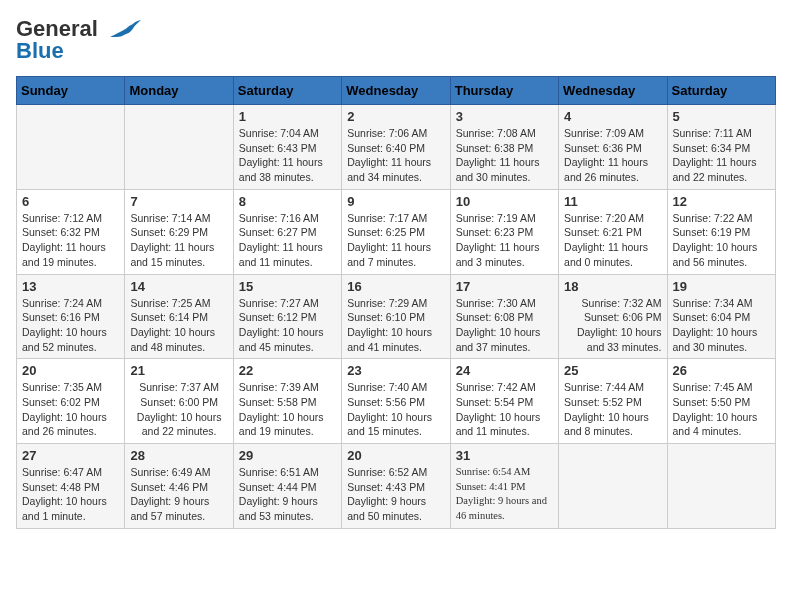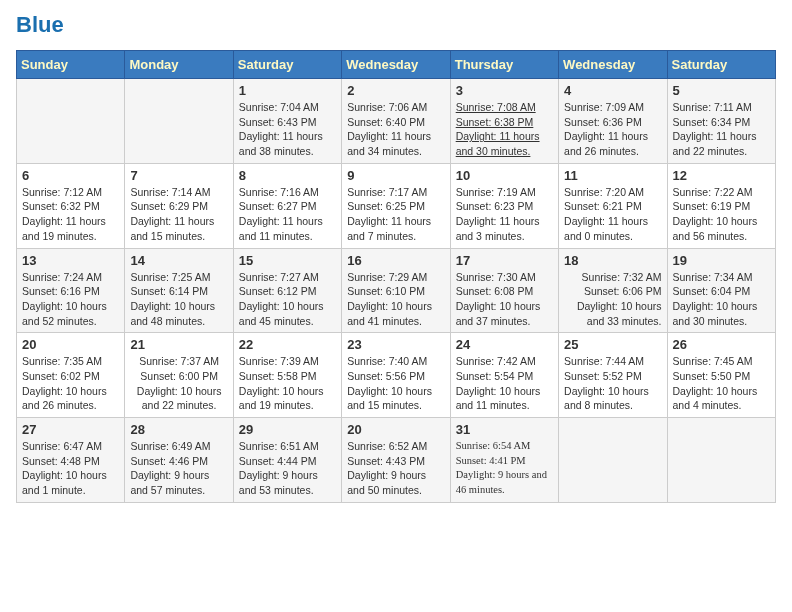--- a/index.html
+++ b/index.html
@@ -33,21 +33,21 @@
       font-size: 16px;
       color: #555;
     }
     table {
       width: 100%;
       border-collapse: collapse;
       font-size: 11px;
     }
     thead tr th {
       background: #3a7bbf;
-      color: #fef9c3;
+      color: #000000;
       padding: 6px 4px;
       text-align: left;
       font-size: 13px;
       font-weight: bold;
       border: 1px solid #2a5a9a;
     }
     tbody tr td {
       border: 1px solid #ccc;
       vertical-align: top;
       padding: 4px 5px;
@@ -71,20 +71,28 @@
     tr:nth-child(odd) td { background: #f5f5f5; }
     tr:nth-child(even) td { background: #fff; }
     
     thead tr th { background: #3a7bbf !important; }
   </style>
 </head>
 <body>
 
 <div class="header-area">
   <div class="logo">
+    <div style="display:flex;align-items:center;gap:4px;">
+      <div style="font-size:22px;font-weight:bold;color:#333;">
+        <span style="color:#333;">General</span>
+        <svg width="36" height="22" viewBox="0 0 36 22" style="vertical-align:middle;margin-left:2px;">
+          <path d="M28,4 C30,2 35,1 35,1 C35,1 30,5 28,8 C26,11 24,14 20,15 L18,16 C16,17 14,18 10,18 L4,18 C4,18 8,16 12,14 C16,12 20,10 22,8 C24,6 26,6 28,4Z" fill="#1a6faf"></path>
+        </svg>
+      </div>
+    </div>
     <div style="font-size:22px;font-weight:bold;color:#1a6faf;margin-top:-4px;margin-left:0;">Blue</div>
   </div>
   <div class="title-area">
     <div class="month-title"></div>
     <div class="subtitle"></div>
   </div>
 </div>
 
 <table>
   <thead>
@@ -109,21 +117,21 @@
 Daylight: 11 hours and 38 minutes.</div>
         </td>
         <td>
           <span class="day-num">2</span>
           <div class="day-info" style="white-space: pre-line;">Sunrise: 7:06 AM
 Sunset: 6:40 PM
 Daylight: 11 hours and 34 minutes.</div>
         </td>
         <td>
           <span class="day-num">3</span>
-          <div class="day-info" style="white-space: pre-line; text-decoration: underline;">Sunrise: 7:08 AM
+          <div class="day-info" style="white-space: pre-line;">Sunrise: 7:08 AM
 Sunset: 6:38 PM
 Daylight: 11 hours and 30 minutes.</div>
         </td>
         <td>
           <span class="day-num">4</span>
           <div class="day-info" style="white-space: pre-line;">Sunrise: 7:09 AM
 Sunset: 6:36 PM
 Daylight: 11 hours and 26 minutes.</div>
         </td>
         <td>

